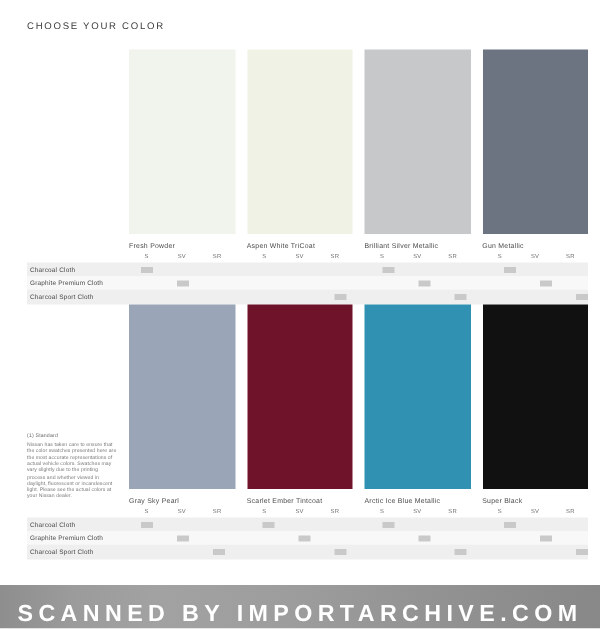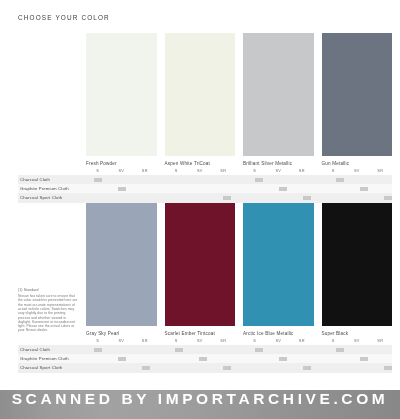--- a/index.html
+++ b/index.html
@@ -160,21 +160,21 @@
   .watermark {
     position: absolute;
     left: 0;
     bottom: 0;
     width: 400px;
     height: 29px;
     background: linear-gradient(90deg,
                 #8e8e8e 0%, #9b9b9b 12%, #a2a2a2 26%,
                 #9d9d9d 48%, #949494 68%, #8d8d8d 86%, #888888 100%);
     display: flex;
-    align-items: flex-start;
+    align-items: flex-end;
     justify-content: center;
   }
   .watermark-text {
     font-size: 15.5px;
     letter-spacing: 3.6px;
     color: #ffffff;
     font-weight: 700;
     white-space: nowrap;
   }
 </style>

